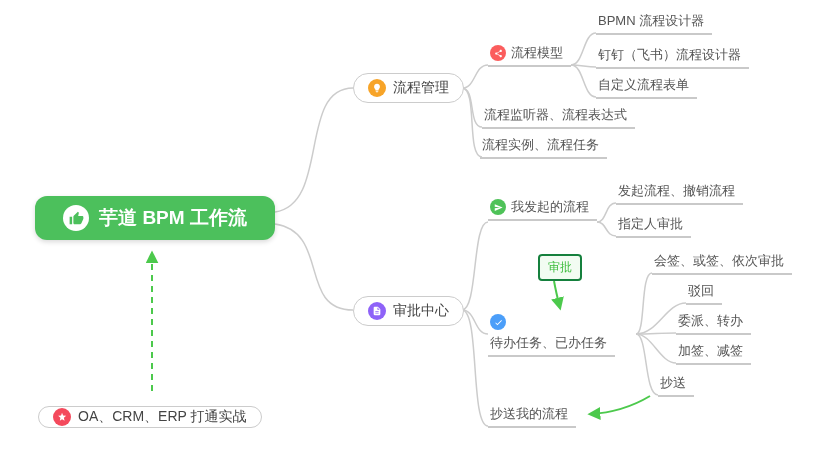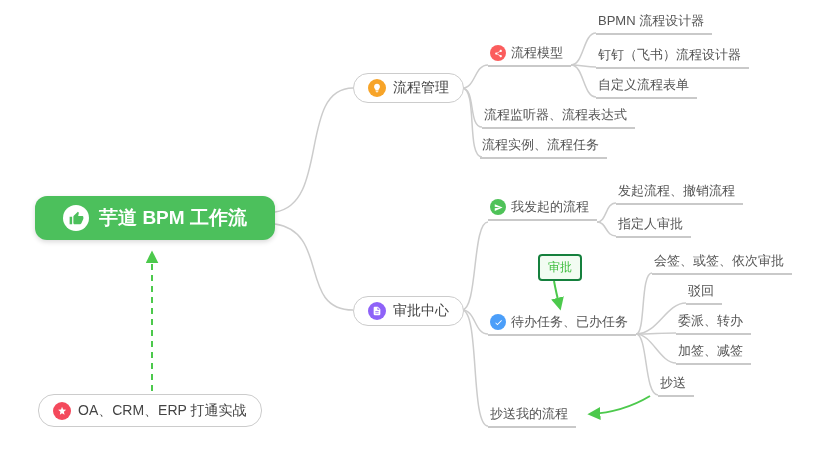--- a/index.html
+++ b/index.html
@@ -25,21 +25,21 @@
     display:flex; align-items:center; justify-content:center; flex:0 0 26px;
   }
   .root-icon svg { width:15px; height:15px; fill:#4cc05c; }
 
   .box {
     position:absolute; display:flex; align-items:center; gap:7px;
     background:#fff; border:1px solid #cccccc; border-radius:16px;
     padding:4px 14px; height:30px; font-size:14px; color:#444;
     cursor:pointer; white-space:nowrap;
   }
-  .box.tall { height:33px; }
+  .box.tall { height:22px;margin-top:12px; }
 
   .leaf {
     position:absolute; display:flex; align-items:flex-start; gap:5px;
     padding:3px 8px 4px 2px; border-bottom:2px solid #c9c9c9;
     font-size:13px; color:#555; line-height:16px; cursor:pointer; white-space:nowrap;
   }
 
   .dot {
     width:16px; height:16px; border-radius:50%;
     display:flex; align-items:center; justify-content:center; flex:0 0 16px;
@@ -170,21 +170,21 @@
 </div>
 
 <div class="leaf" style="left:616px; top:180px;">
   <span>发起流程、撤销流程</span>
 </div>
 
 <div class="leaf" style="left:616px; top:213px;">
   <span>指定人审批</span>
 </div>
 
-<div class="leaf" style="left:488px; top:311px;">
+<div class="leaf" style="left:488px; top:311px;flex-direction:column;">
   <span class="dot c-blue">
     <svg viewBox="0 0 24 24">
         <path d="M9 16.17L4.83 12l-1.42 1.41L9 19 21 7l-1.41-1.41z"></path>
       </svg>
   </span>
   <span>待办任务、已办任务</span>
 </div>
 
 <div class="leaf" style="left:652px; top:250px;">
   <span>会签、或签、依次审批</span>

